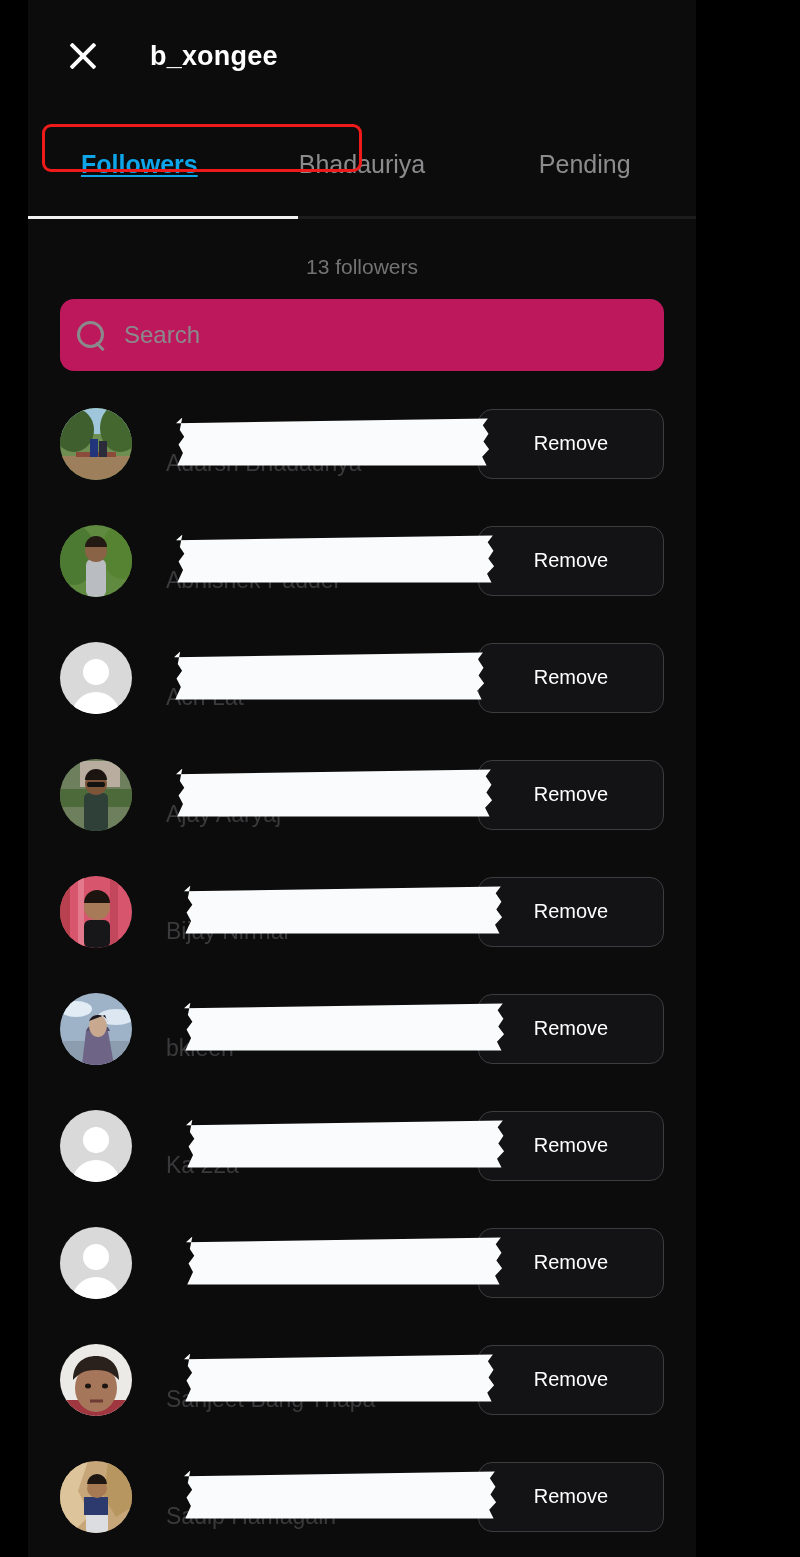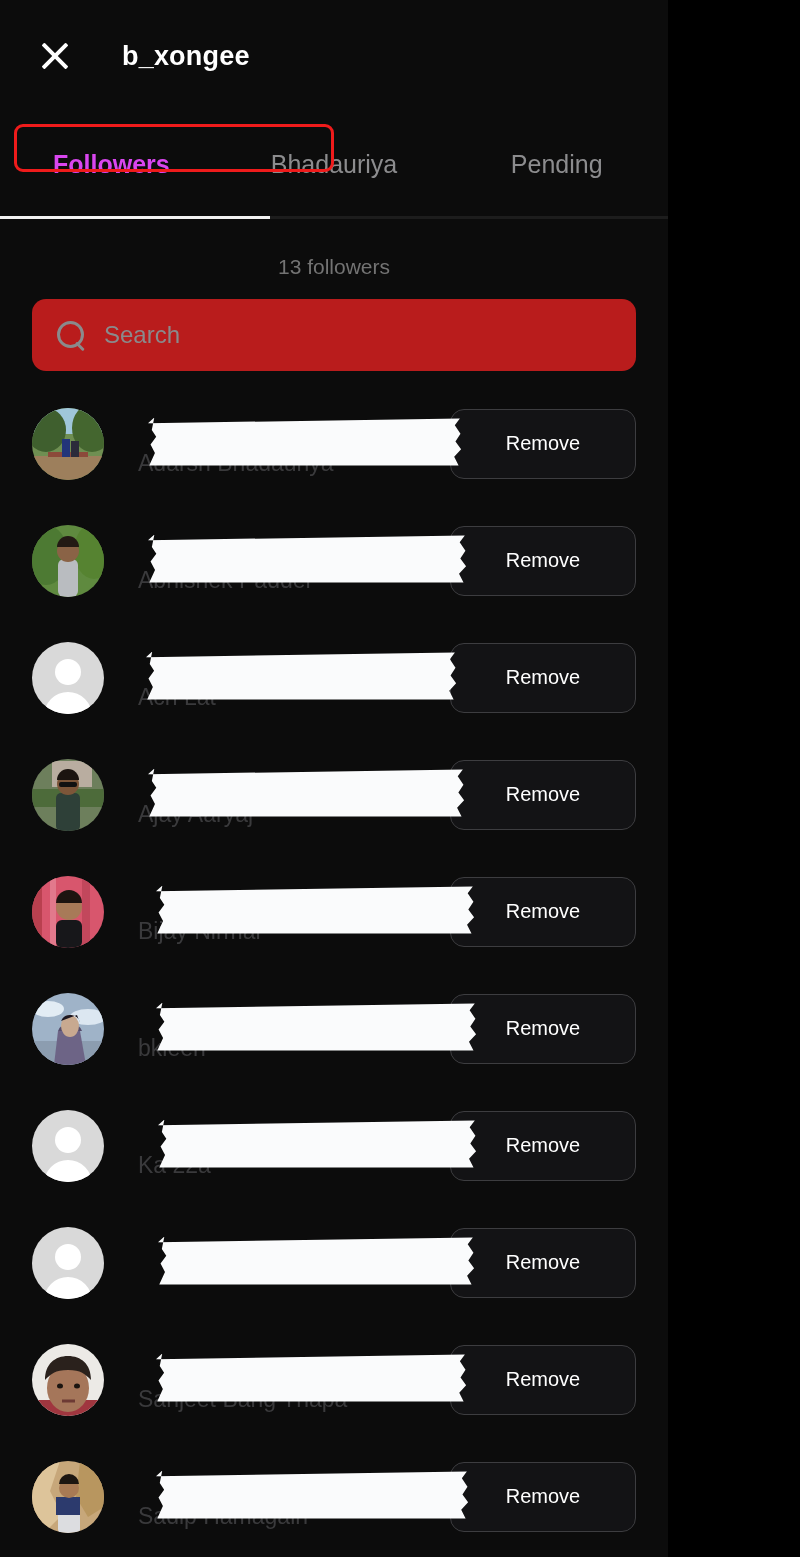--- a/index.html
+++ b/index.html
@@ -11,20 +11,21 @@
     font-family: "Liberation Sans", sans-serif;
     overflow: hidden;
   }
 
   .screen {
     position: relative;
     width: 668px;
     height: 1557px;
     background: #0c0c0c;
     overflow: hidden;
+    margin-left: 28px;
   }
 
   
   .header {
     height: 112px;
     display: flex;
     align-items: center;
     padding-left: 38px;
     background: #0c0c0c;
   }
@@ -69,22 +70,23 @@
   .tab {
     flex: 1 1 0;
     text-align: center;
     font-size: 25px;
     color: #8c8c8e;
     cursor: pointer;
     position: relative;
     line-height: 1;
   }
   .tab.active {
-    color: #d946ef;
+    color: #0ea5e9;
     font-weight: bold;
+    text-decoration: underline;
   }
   .tab-highlight {
     position: absolute;
     left: 14px;
     top: 12px;
     width: 320px;
     height: 48px;
     border: 3px solid #ef1b1b;
     border-radius: 9px;
     pointer-events: none;
@@ -110,25 +112,25 @@
     color: #737373;
     font-size: 21px;
     padding-top: 36px;
     padding-bottom: 14px;
   }
 
   
   .search-wrap { padding: 6px 32px 0 32px; }
   .search-bar {
     height: 72px;
-    background: #b91c1c;
+    background: #be185d;
     border-radius: 14px;
     display: flex;
     align-items: center;
-    padding-left: 24px;
+    padding-left: 16px;
     cursor: text;
   }
   .search-icon {
     width: 30px; height: 30px;
     flex: 0 0 auto;
     position: relative;
     margin-right: 18px;
   }
   .search-icon::before {
     content: "";

